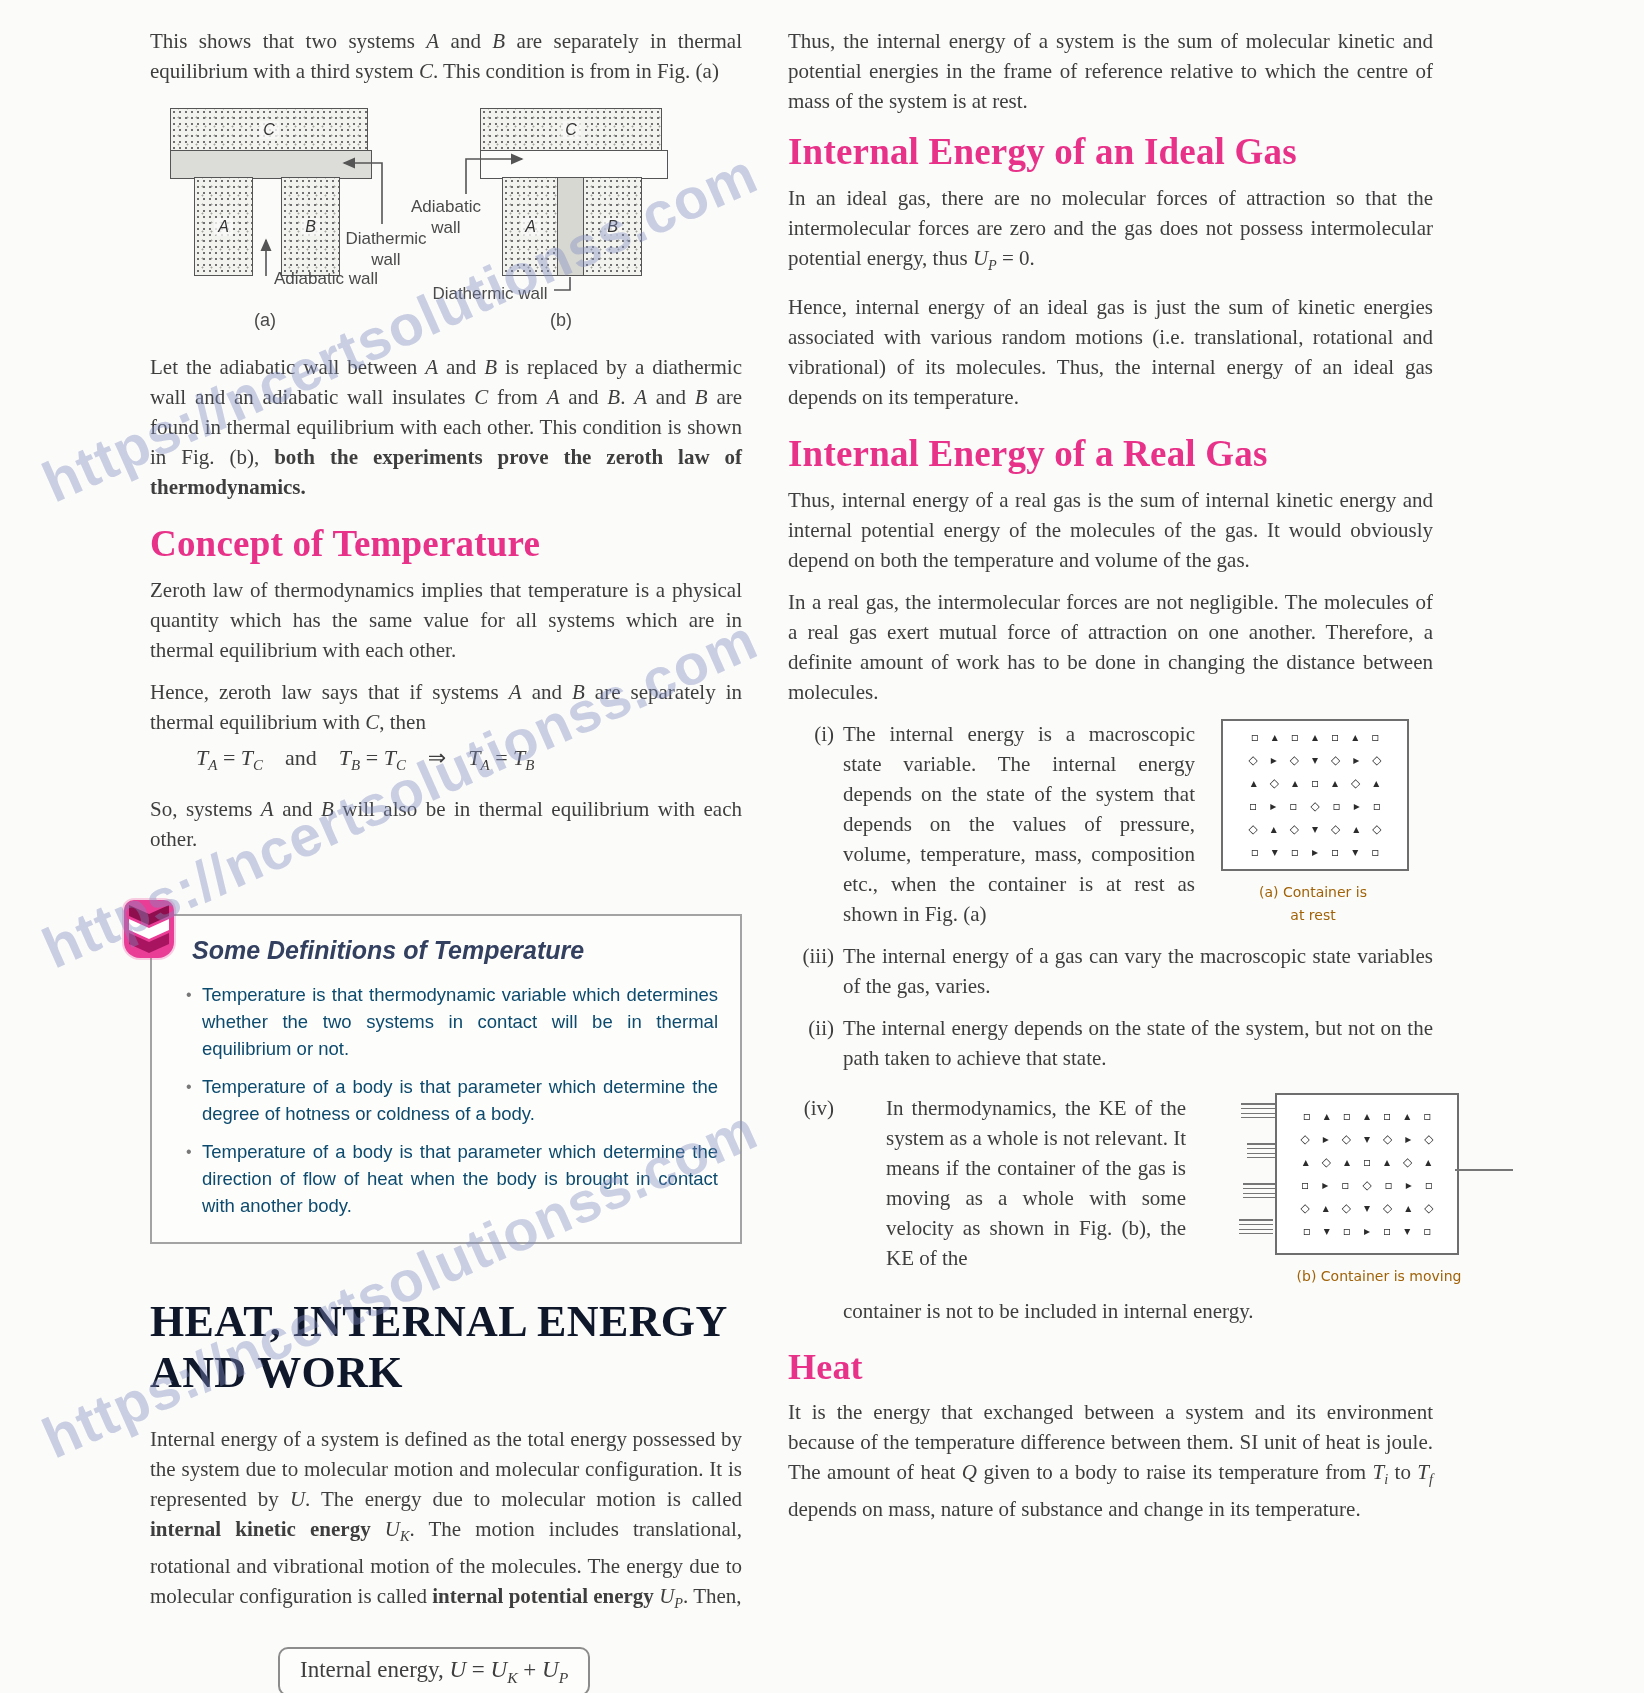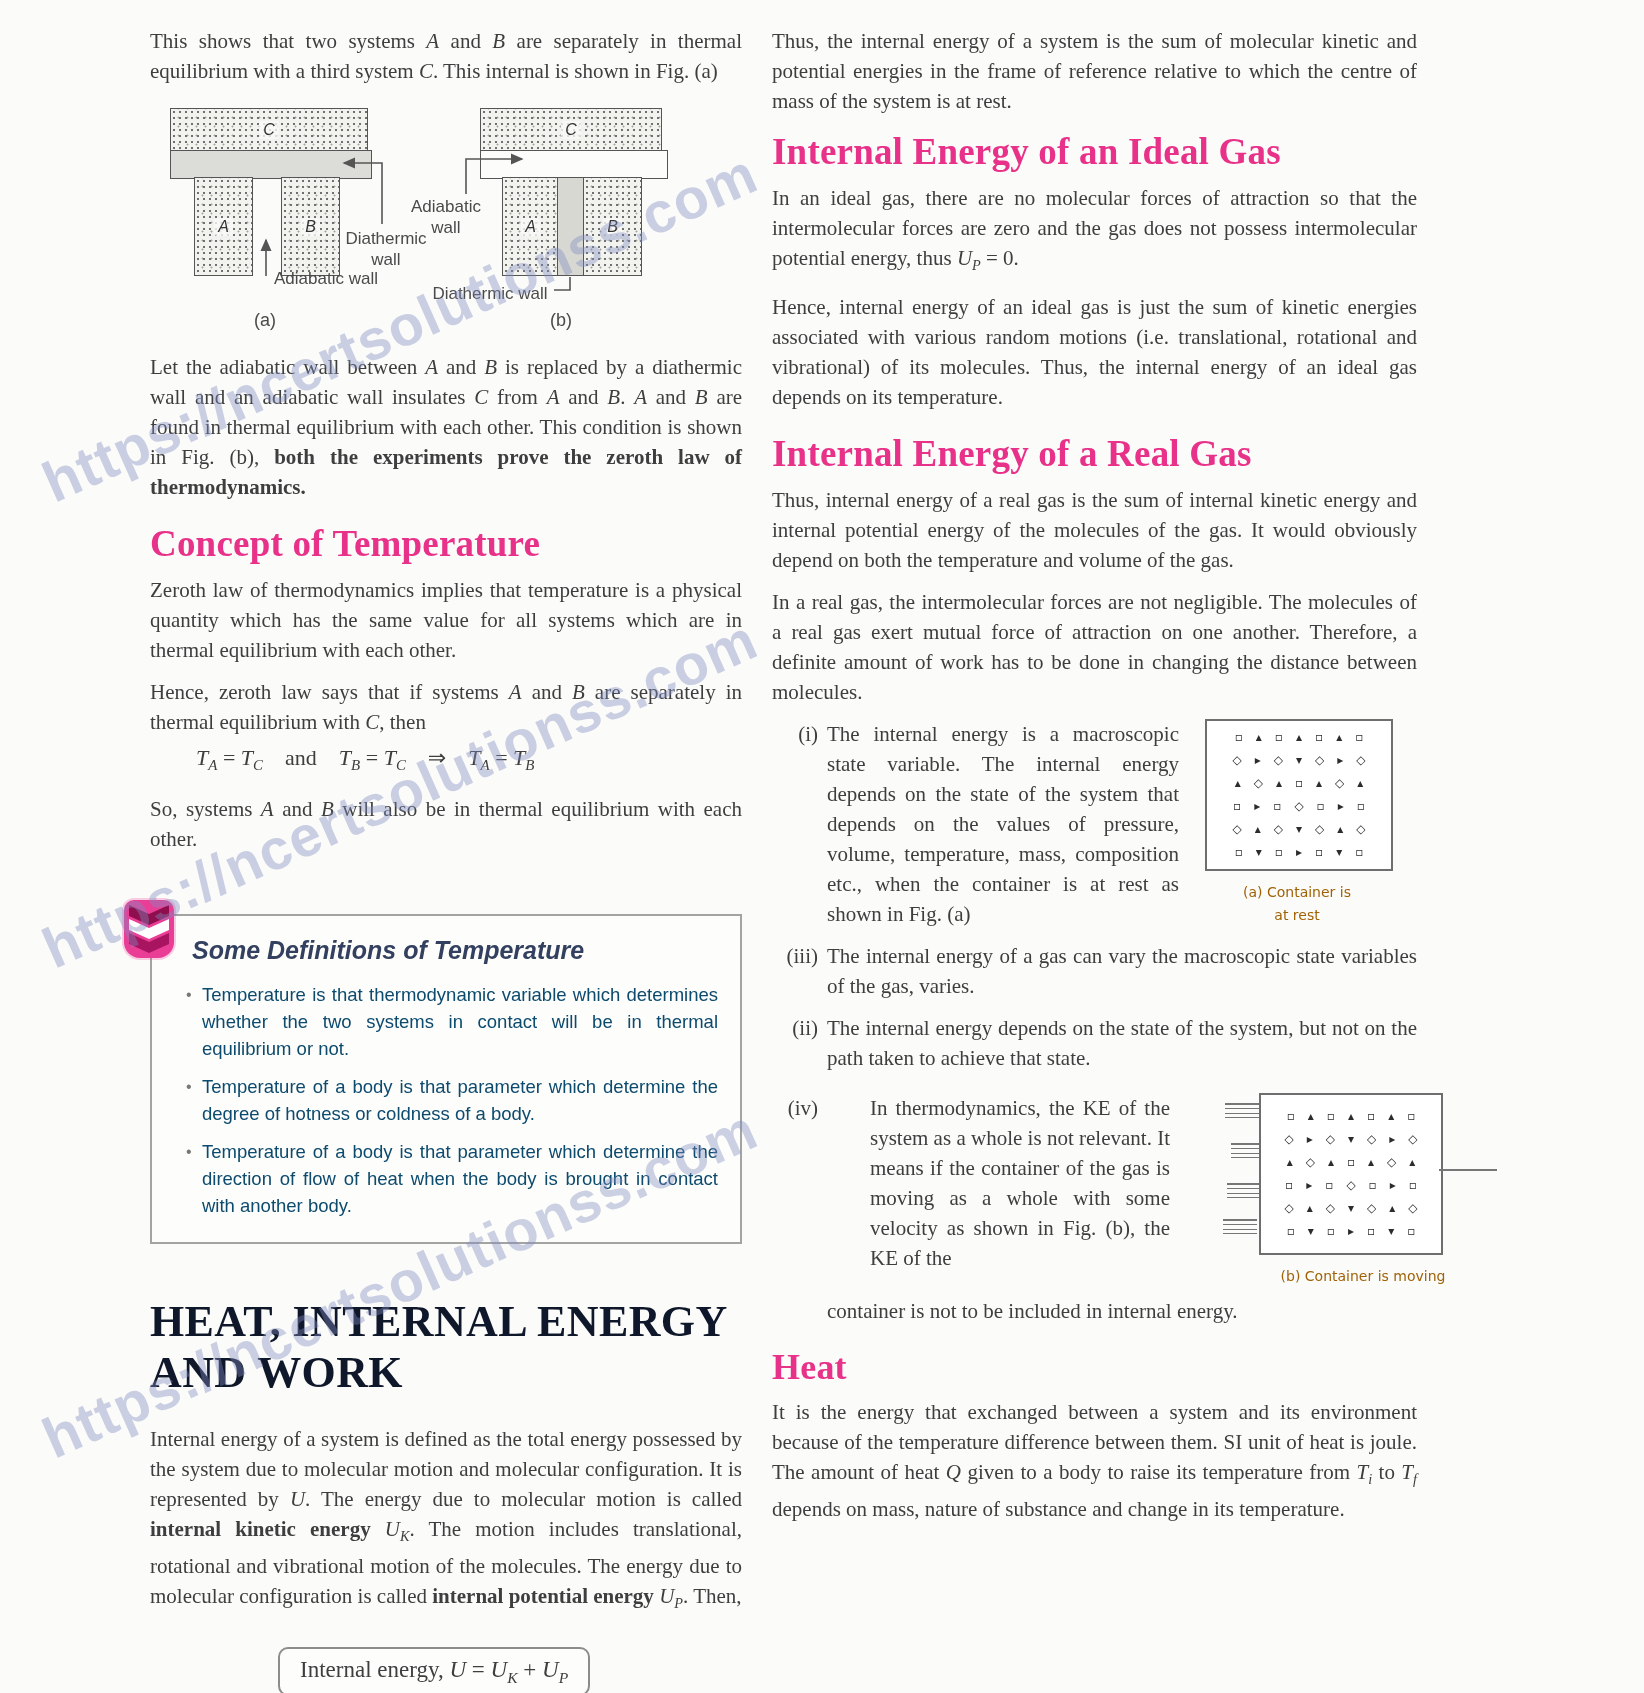--- a/index.html
+++ b/index.html
@@ -7,21 +7,21 @@
     width:1644px;height:1693px;
     background:#fbfbf9;
     font-family:"Liberation Serif", serif;
     color:#3e3e3e;
     position:relative;
     overflow:hidden;
   }
   .page{position:absolute;inset:0;}
   .col{position:absolute;top:26px;}
   .col-left{left:150px;width:592px;}
-  .col-right{left:772px;width:645px;}
+  .col-right{left:788px;width:645px;}
   p.body{font-size:21px;line-height:30px;text-align:justify;margin:0 0 12px;}
   .i{font-style:italic;}
   .b{font-weight:700;}
   sub.it{font-style:italic;font-size:68%;}
   h2.pink{
     font-size:37px;color:#e83189;font-weight:700;
     margin:22px 0 10px;letter-spacing:0.2px;line-height:1.1;
   }
   h1.big{
     font-size:44px;color:#0f172a;font-weight:700;line-height:1.16;
@@ -107,21 +107,21 @@
 <body>
 
 <div class="page">
 
   <div class="wm" style="left:46px;top:452px;">https://ncertsolutionss.com</div>
   <div class="wm" style="left:46px;top:918px;">https://ncertsolutionss.com</div>
   <div class="wm" style="left:46px;top:1408px;">https://ncertsolutionss.com</div>
 
   <div class="col col-left">
 
-    <p class="body"><span>This shows that two systems </span><span class="i">A</span><span> and </span><span class="i">B</span><span> are separately in thermal equilibrium with a third system </span><span class="i">C</span><span>. This internal is shown in Fig. (a)</span></p>
+    <p class="body"><span>This shows that two systems </span><span class="i">A</span><span> and </span><span class="i">B</span><span> are separately in thermal equilibrium with a third system </span><span class="i">C</span><span>. This condition is from in Fig. (a)</span></p>
 
     
     <div class="wallsfig">
 
       <div class="stipple" style="left:20px;top:10px;width:196px;height:42px;">
           <span class="blk-label">C</span>
         </div>
       <div class="graybar" style="left:20px;top:52px;width:200px;height:27px;"></div>
       <div class="stipple" style="left:44px;top:79px;width:57px;height:97px;">
           <span class="blk-label">A</span>

